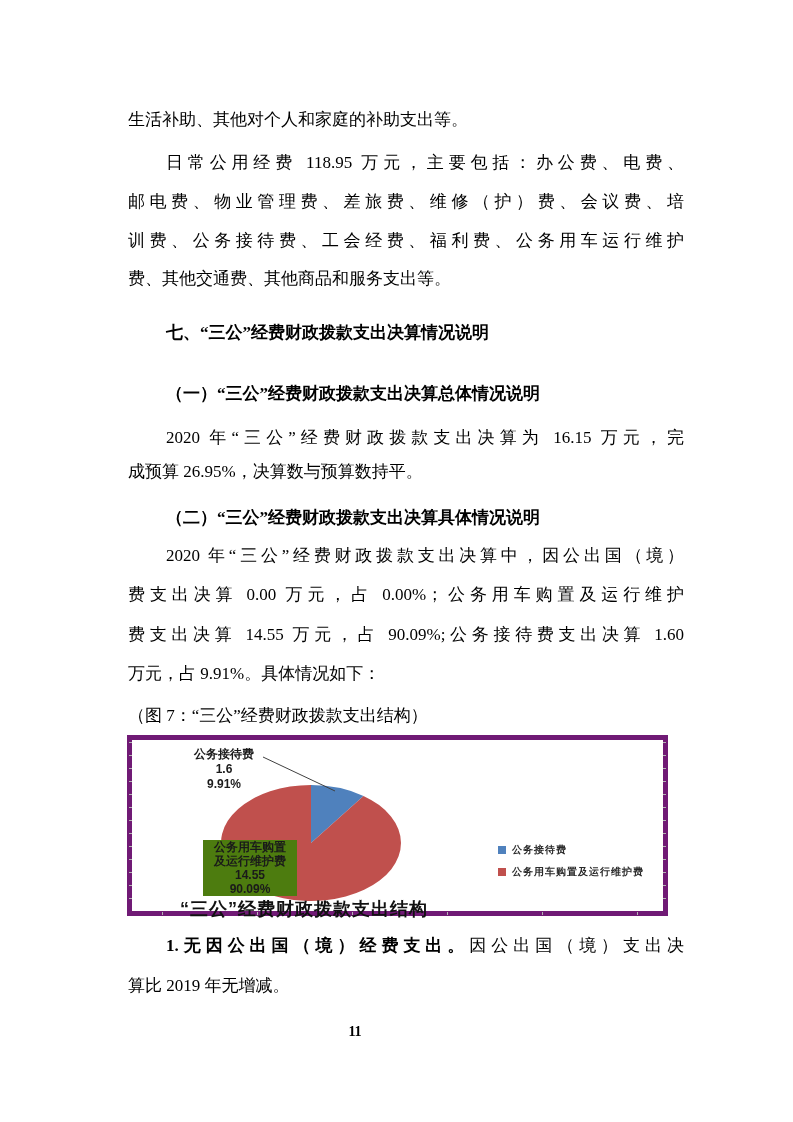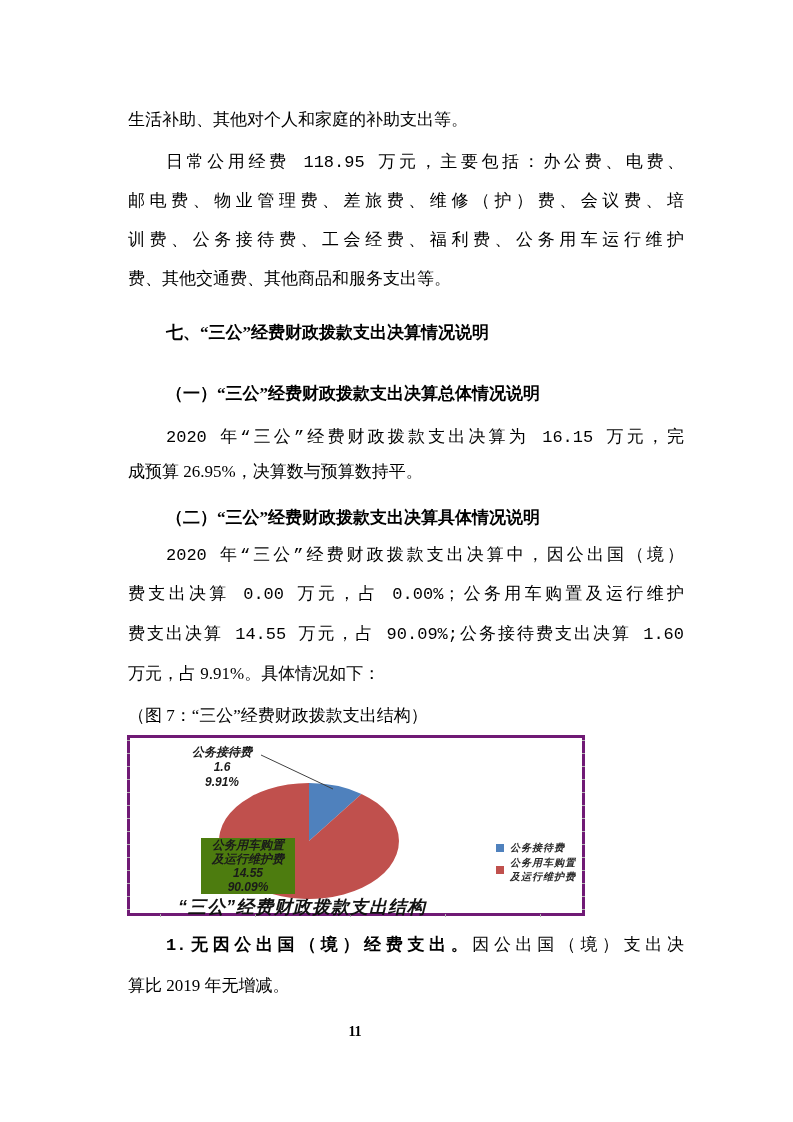--- a/index.html
+++ b/index.html
@@ -1,28 +1,28 @@
 <!DOCTYPE html>
 <html><head>
 <meta charset="utf-8">
 <style>
   html,body{margin:0;padding:0;background:#fff;}
   .page{position:relative;width:793px;height:1122px;background:#ffffff;overflow:hidden;
         font-family:"Liberation Serif",serif;color:#000;}
   .line{position:absolute;left:104px;width:556px;height:40px;line-height:40px;
         font-size:17px;box-sizing:border-box;margin-left:24px;}
   .ind{padding-left:38px;}
-  .jf{text-align:justify;text-align-last:justify;font-family:Liberation Mono, monospace;}
+  .jf{text-align:justify;text-align-last:justify;}
   .bold{font-weight:bold;}
   .caption{text-align:left;}
   .footer-num{position:absolute;left:120px;top:1020px;width:470px;height:24px;line-height:24px;
         text-align:center;font-size:14px;font-weight:bold;}
   
-  .chart{position:absolute;left:127px;top:735px;width:458px;height:181px;background:#fff;
-        border:3px solid #701a75;box-sizing:border-box;font-family:"Liberation Sans",sans-serif;font-style:italic;}
+  .chart{position:absolute;left:127px;top:735px;width:541px;height:181px;background:#fff;
+        border:5px solid #701a75;box-sizing:border-box;font-family:"Liberation Sans",sans-serif;}
   .chart svg{position:absolute;left:0;top:0;}
   .tickL,.tickR{position:absolute;top:2px;bottom:2px;width:3px;
         background:repeating-linear-gradient(to bottom,#b4b4b4 0 1px,transparent 1px 13px);}
   .tickL{left:-3px;}
   .tickR{right:-3px;}
   .tickB{position:absolute;left:30px;right:10px;bottom:-4px;height:3px;
         background:repeating-linear-gradient(to right,#b4b4b4 0 1px,transparent 1px 95px);}
   .pie-callout{position:absolute;left:46px;top:7px;width:92px;text-align:center;
         font-size:12px;font-weight:bold;line-height:15px;color:#1a1a1a;}
   .pie-inner{position:absolute;left:71px;top:100px;width:94px;text-align:center;

